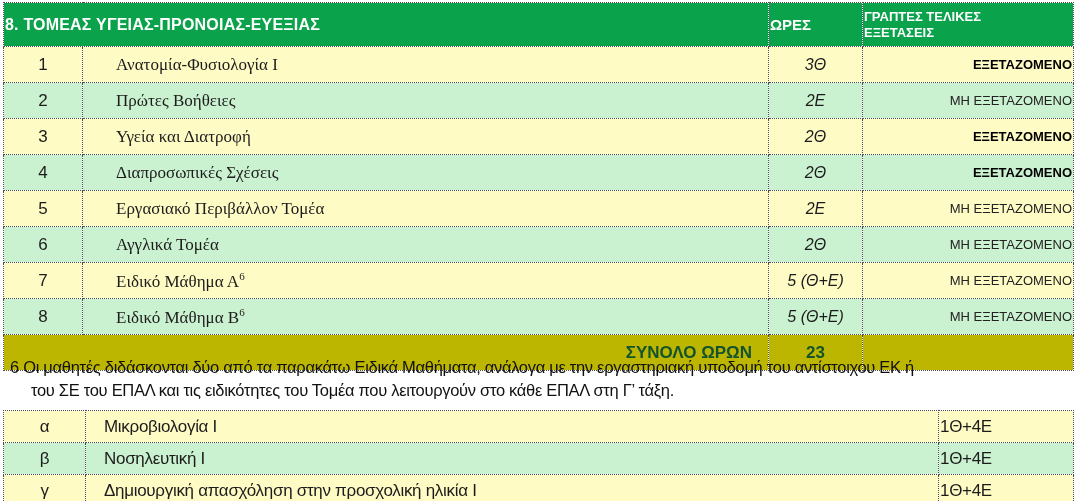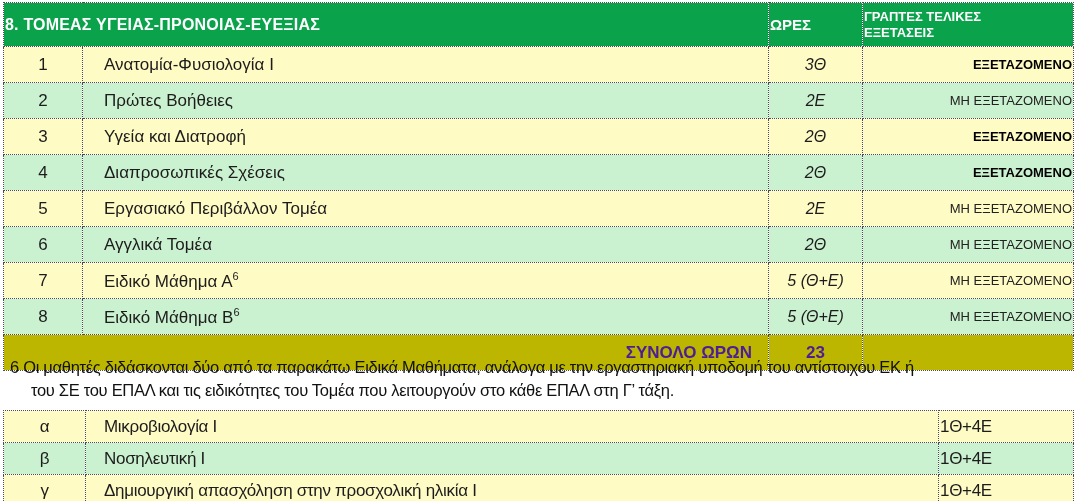--- a/index.html
+++ b/index.html
@@ -21,28 +21,28 @@
   .main col.c-exam{width:211px;}
   .main thead th{
     background:var(--header-green,#0BA24C);
     color:#ffffff;font-weight:bold;height:41px;vertical-align:middle;text-align:left;
   }
   .main th.title-cell{font-size:16px;letter-spacing:.2px;}
   .main th.hours-head{font-size:15px;}
   .main th.exam-head{font-size:13px;line-height:16px;white-space:normal;}
   .main tbody td{height:33px;vertical-align:middle;font-size:17px;}
   .main .num{text-align:center;}
-  .main .subj{padding-left:21px;}
+  .main .subj{padding-left:33px;font-family:Liberation Serif, serif;}
   .main .subj sup{font-size:11px;}
   .main .hrs{text-align:center;font-size:16px;font-style:italic;}
   .main .exam{text-align:right;font-size:13px;color:#222;}
   .main .exam.b{font-weight:bold;color:#000;}
   .main tr.y td{background:var(--row-yellow,#FFFBC5);}
   .main tr.g td{background:var(--row-green,#CBF2D0);}
-  .main tr.total td{background:var(--total-olive,#BCB600);height:33px;font-weight:bold;color:#4c1d95;}
+  .main tr.total td{background:var(--total-olive,#BCB600);height:33px;font-weight:bold;color:#14532d;}
   .main .tlabel{text-align:right;padding-right:16px;font-size:17px;}
   .main .thours{text-align:center;font-size:17px;}
 
   
   .footnote{position:absolute;left:10px;top:356px;width:1065px;
     font-size:16.5px;line-height:23px;letter-spacing:-.3px;color:#111;}
   .footnote .fl2{padding-left:21px;}
 
   
   .special{position:absolute;left:3px;top:410px;width:1070px;}

